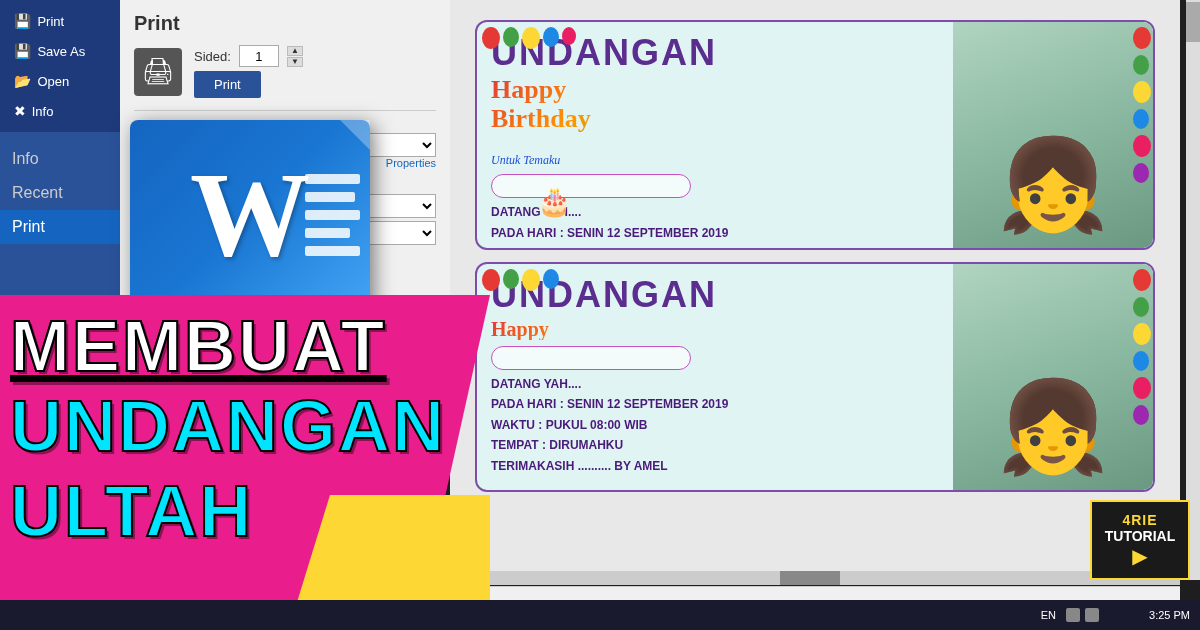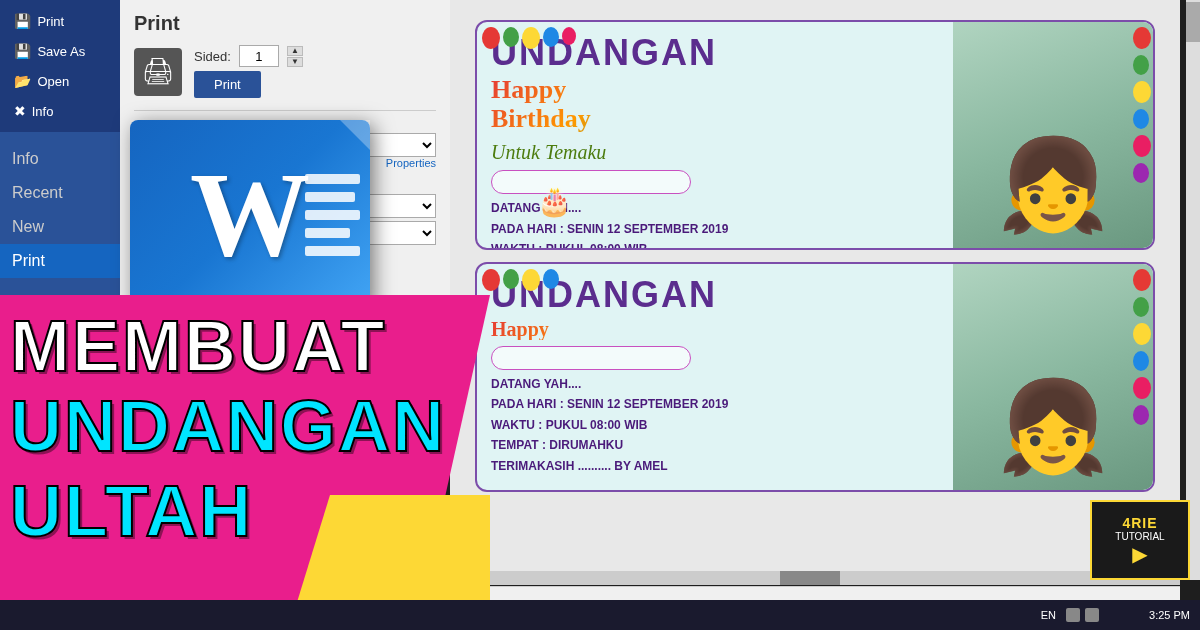--- a/index.html
+++ b/index.html
@@ -294,25 +294,25 @@
     .happy-birthday-text {
       font-size: 26px;
       font-weight: bold;
       background: linear-gradient(135deg, #e53935, #ff9800, #43a047, #1e88e5, #8e24aa);
       -webkit-background-clip: text;
       -webkit-text-fill-color: transparent;
       font-family: 'Comic Sans MS', cursive;
       line-height: 1.1;
     }
     .untuk-teman {
-      font-size: 20px;
-      color: #4d7c0f;
+      font-size: 12px;
+      color: #1d4ed8;
       font-family: 'Comic Sans MS', cursive;
       font-style: italic;
-      margin-top: 8px;
+      margin-top: 20px;
     }
     .event-details {
       font-size: 12px;
       color: #4a1a7a;
       line-height: 1.7;
       font-weight: bold;
       margin-top: 4px;
     }
     .name-box {
       width: 200px;
@@ -435,20 +435,21 @@
       position: absolute;
       left: 10px;
       top: 10px;
       font-size: 72px;
       font-weight: 900;
       color: #fff;
       font-family: Impact, Arial Black, sans-serif;
       text-transform: uppercase;
       text-shadow: 3px 3px 0px rgba(0,0,0,0.4);
       letter-spacing: 2px;
+      text-decoration: underline;
       -webkit-text-stroke: 2px #000;
     }
     .title-undangan {
       position: absolute;
       left: 10px;
       top: 90px;
       font-size: 72px;
       font-weight: 900;
       color: #00e5ff;
       font-family: Impact, Arial Black, sans-serif;
@@ -487,22 +488,22 @@
       border: 2px solid #fdd835;
     }
     .wm-top {
       font-size: 14px;
       font-weight: 900;
       color: #fdd835;
       font-family: Impact, sans-serif;
       letter-spacing: 1px;
     }
     .wm-text {
-      font-size: 10px;
-      font-weight: normal;
+      font-size: 14px;
+      font-weight: bold;
       color: #fff;
       text-align: center;
     }
     .wm-play {
       font-size: 20px;
       color: #fdd835;
     }
 
     
     #taskbar {
@@ -595,21 +596,20 @@
       <span>Open</span>
     </div>
     <div class="menu-item">
       <span class="icon-char">✖</span>
       <span>Info</span>
     </div>
   </div>
   <div class="sidebar-bottom">
     <div class="side-item">Info</div>
     <div class="side-item">Recent</div>
-    <div class="side-item">New</div>
     <div class="side-item active">Print</div>
   </div>
 </div>
 
 <div id="main-panel">
   <div class="panel-title">Print</div>
   <div class="print-icon-area">
     <div class="print-icon">🖨</div>
     <div>
       <div class="copies-row">

